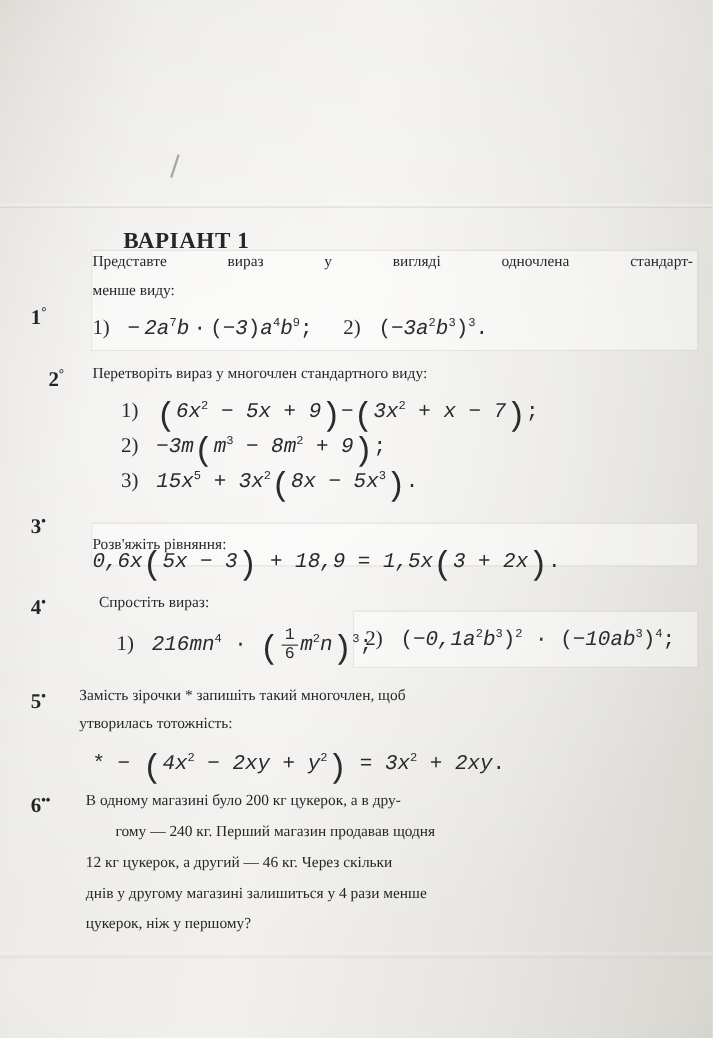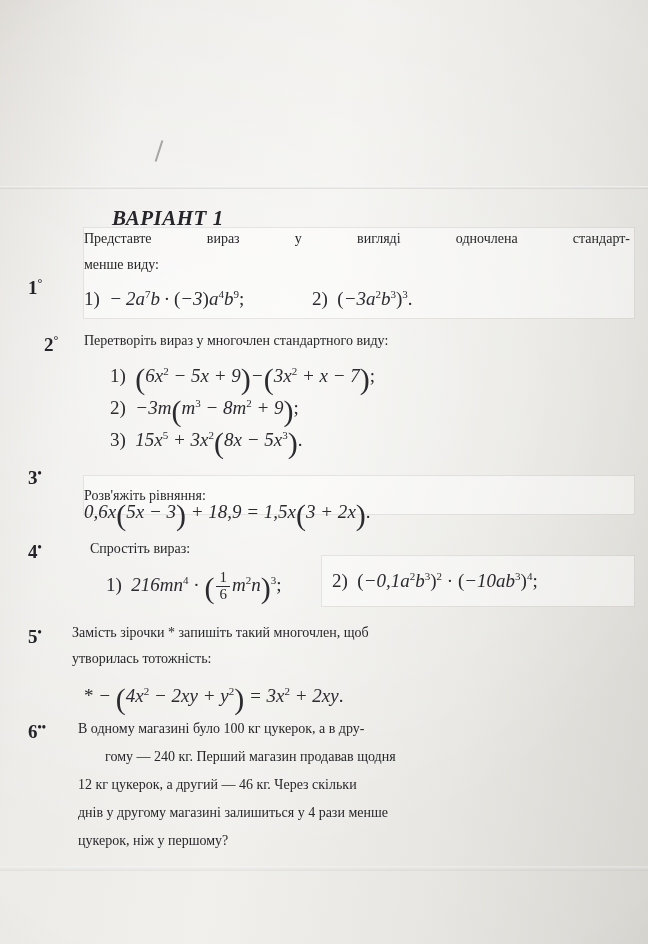--- a/index.html
+++ b/index.html
@@ -71,21 +71,20 @@
     width: 648px;
     height: 944px;
     color: #2b2b2f;
   }
 
   .variant-title {
     position: absolute;
     left: 112px;
     top: 206px;
     font-weight: bold;
-    font-style: italic;
     font-size: 21px;
     letter-spacing: .5px;
     color: #25252a;
   }
 
   .num {
     position: absolute;
     font-weight: bold;
     font-size: 19px;
     color: #242428;
@@ -104,21 +103,21 @@
   }
   .wide {
     width: 512px;
   }
   .justify {
     text-align: justify;
     text-align-last: justify;
   }
 
   .math {
-    font-family: Liberation Serif, serif;
+    font-family: Liberation Mono, monospace;
     font-style: italic;
     font-size: 19px;
   }
   .math .up {
     font-style: normal;
   }
   sup {
     font-size: 11px;
     font-style: normal;
     vertical-align: super;
@@ -258,19 +257,19 @@
   <div class="block" style="left:72px; top:624px;">Замість зірочки * запишіть такий многочлен, щоб</div>
   <div class="item-line" style="left:84px; top:682px;">
     <span class="math">
       <span class="up">*</span> − <span class="paren-big up">(</span>4<span>x</span><sup>2</sup> − 2<span>xy</span> + <span>y</span><sup>2</sup><span class="paren-big up">)</span> = 3<span>x</span><sup>2</sup> + 2<span>xy</span><span class="up">.</span>
     </span>
   </div>
 
   <div class="num" style="left:28px; top:720px;">
     <span>6</span><span class="deg">••</span>
   </div>
-  <div class="block" style="left:78px; top:720px; width:556px;">В одному магазині було 100 кг цукерок, а в дру-</div>
+  <div class="block" style="left:78px; top:720px; width:556px;">В одному магазині було 200 кг цукерок, а в дру-</div>
   <div class="block" style="left:78px; top:748px; width:556px;margin-left:27px;">гому — 240 кг. Перший магазин продавав щодня</div>
   <div class="block" style="left:78px; top:776px; width:556px;">12 кг цукерок, а другий — 46 кг. Через скільки</div>
   <div class="block" style="left:78px; top:804px; width:556px;">днів у другому магазині залишиться у 4 рази менше</div>
   <div class="block" style="left:78px; top:832px; width:556px;">цукерок, ніж у першому?</div>
 
 </div>
 
 </body></html>

